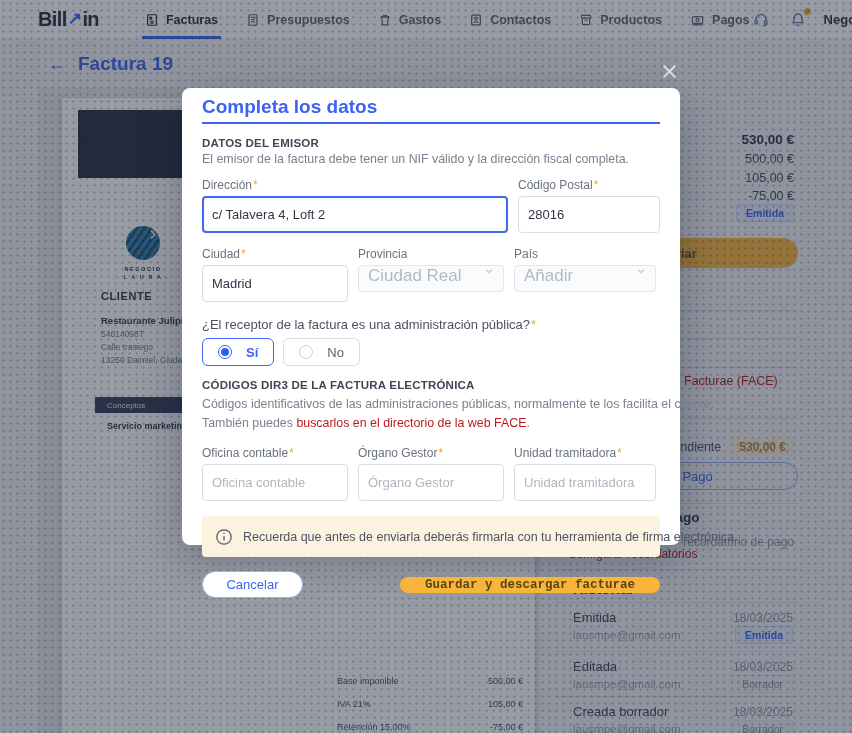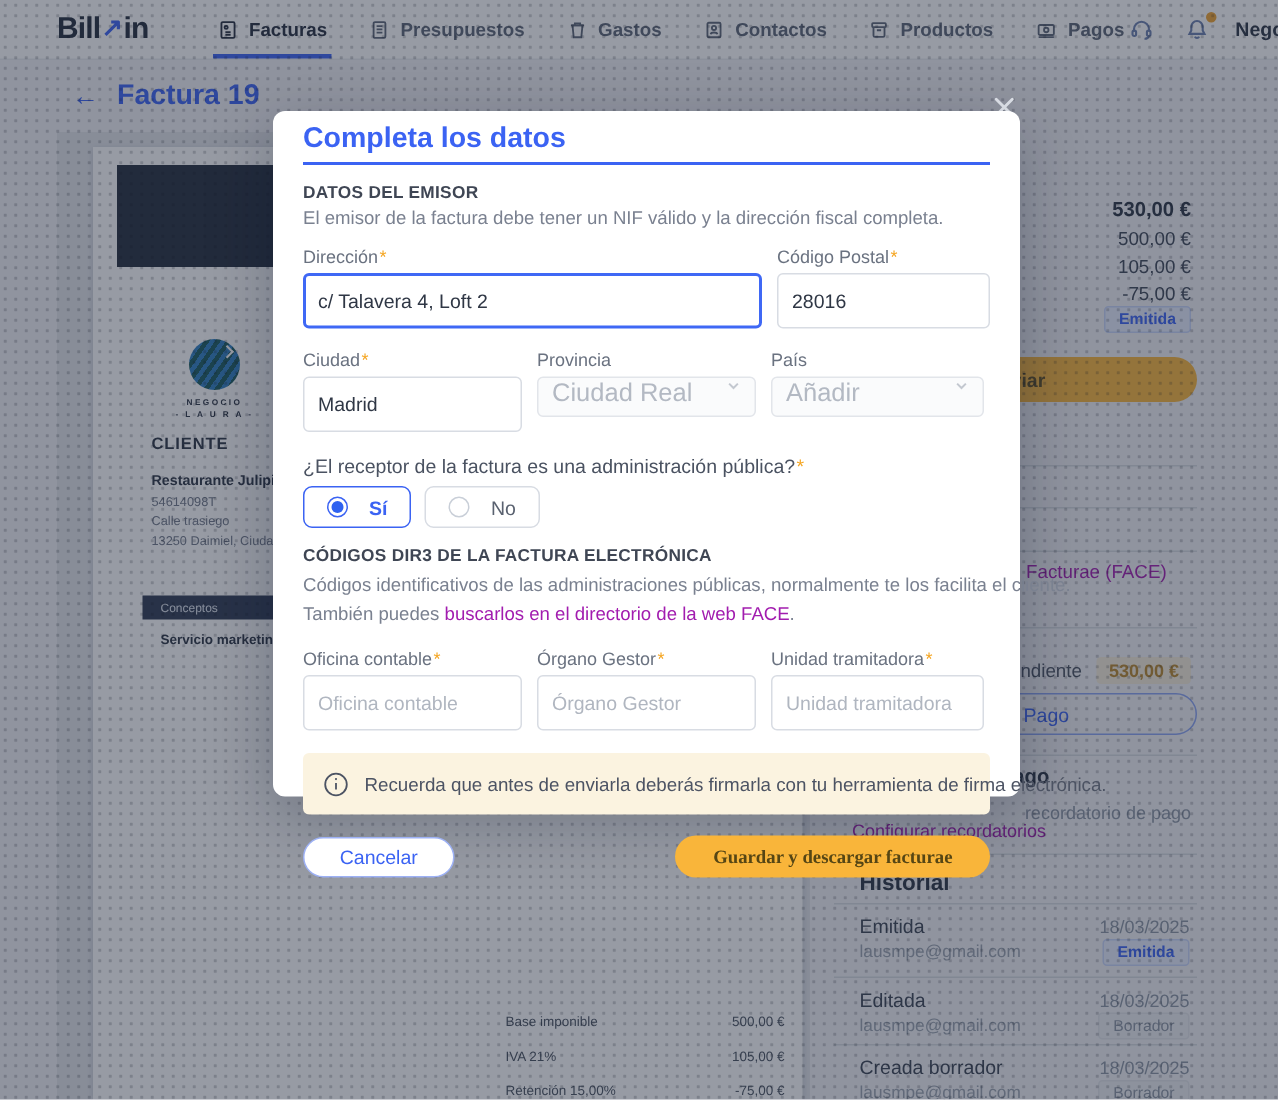--- a/index.html
+++ b/index.html
@@ -54,21 +54,21 @@
   .sb-div{position:absolute;left:0;right:0;height:1px;background:#d6d9df}
   .amt{position:absolute;right:4px;color:#3e4656;font-size:12.5px}
   .amt.b{font-weight:700;font-size:13.5px;color:#2b3342}
   .badge-blue{background:#e7edfd;border:1px solid #c6d3fa;color:#3b63f3;font-size:10.5px;font-weight:700;
               padding:2px 9px;border-radius:3px;display:inline-block}
   .badge-gray{background:#edeff2;border:1px solid #e0e3e8;color:#8a93a2;font-size:10.5px;
               padding:2px 9px;border-radius:3px;display:inline-block}
   .sb-badge-pos{position:absolute;right:4px;top:116px}
   .btn-send{position:absolute;left:0;right:0;top:150px;height:30px;border-radius:15px;background:#f9b53a;
             color:#5d4c1f;font-size:13px;font-weight:600;display:flex;align-items:center;justify-content:center;cursor:pointer}
-  .link{color:#a21caf;cursor:pointer}
+  .link{color:#b91c1c;cursor:pointer}
   .facturae{position:absolute;left:128px;top:286px;font-size:12.5px}
   .pending-row{position:absolute;right:4px;top:350px;display:flex;align-items:center;gap:10px;color:#4a5261}
   .pending-badge{background:#f5ecd9;color:#b8862c;font-weight:700;font-size:12px;padding:2px 8px;border-radius:3px}
   .btn-addpay{position:absolute;left:0;right:0;top:374px;height:28px;border-radius:14px;border:1px solid #8aa2f2;
               color:#3b63f3;font-size:13px;display:flex;align-items:center;justify-content:center;background:transparent;cursor:pointer}
   .reminder-h{position:absolute;left:4px;top:422px;font-size:13.5px;font-weight:700;color:#2b3342;white-space:nowrap}
   .reminder-t{position:absolute;right:4px;top:447px;font-size:12px;color:#8a93a2;white-space:nowrap}
   .configure{position:absolute;left:12px;top:459px;font-size:12px}
   .hist-h{position:absolute;left:17px;top:492px;font-size:15px;font-weight:700;color:#2b3342}
   .h-action{position:absolute;left:17px;font-size:13px;color:#3a4252}
@@ -76,21 +76,21 @@
   .h-date{position:absolute;right:5px;font-size:12px;color:#8a93a2}
   .h-badge{position:absolute;right:5px}
 
   
   .backdrop{position:absolute;inset:0;z-index:5;background-color:rgba(33,43,62,.47);
             background-image:radial-gradient(rgba(18,24,38,.20) 1px,transparent 1.3px);background-size:7px 7px}
 
   
   .close-btn{position:absolute;left:658px;top:60px;z-index:10;width:22px;height:22px;display:flex;
              align-items:center;justify-content:center;cursor:pointer}
-  .modal{position:absolute;left:182px;top:74px;width:498px;height:457px;background:#fff;border-radius:8px;
+  .modal{position:absolute;left:182px;top:88px;width:498px;height:457px;background:#fff;border-radius:8px;
          z-index:10;box-shadow:0 14px 44px rgba(8,16,35,.28);padding:0 20px}
   .m-title{margin-top:8px;font-size:19px;line-height:21px;font-weight:700;color:#3b63f3;
            padding-bottom:0;border-bottom:2px solid #3b63f3;padding-bottom:5px}
   .sec-h{margin-top:13px;font-size:11.5px;font-weight:700;color:#3f4654;letter-spacing:.2px}
   .sec-d{margin-top:3px;font-size:12.4px;color:#7a8190;white-space:nowrap}
   .frow{display:flex;gap:10px}
   .frow.r1{margin-top:12px}
   .frow.r2{margin-top:14px}
   .frow.r3{margin-top:13px}
   .fcol{display:flex;flex-direction:column}
@@ -112,22 +112,22 @@
   .rdot{width:14px;height:14px;border-radius:50%;position:relative}
   .rdot.on{border:1.5px solid #3b63f3}
   .rdot.on::after{content:"";position:absolute;inset:2px;border-radius:50%;background:#2f62f0}
   .rdot.off{border:1.5px solid #c9cfd8}
   .banner{margin-top:15px;height:41px;background:#fbf3e0;border-radius:4px;display:flex;align-items:center;
           gap:10px;padding:0 13px;font-size:12.5px;color:#4c5363}
   .banner span{white-space:nowrap}
   .m-footer{margin-top:14px;display:flex;justify-content:space-between;align-items:center}
   .btn-cancel{width:101px;height:27px;border-radius:14px;border:1px solid #9db1f5;color:#3b63f3;background:#fff;
               font-size:13px;display:flex;align-items:center;justify-content:center;cursor:pointer;font-family:inherit}
-  .btn-submit{height:28px;border-radius:14px;background:#f9b53a;color:#564614;font-size:12.5px;font-weight:600;
-              padding:0 25px;display:flex;align-items:center;justify-content:center;border:none;cursor:pointer;font-family:Liberation Serif, serif}
+  .btn-submit{height:16px;border-radius:14px;background:#f9b53a;color:#564614;font-size:12.5px;font-weight:600;
+              padding:0 25px;display:flex;align-items:center;justify-content:center;border:none;cursor:pointer;font-family:Liberation Mono, monospace}
   svg{display:block}
 </style>
 </head>
 <body>
 
 <div class="stage">
 
   <header class="navbar">
     <div class="brand">
       <span>Bill</span>

